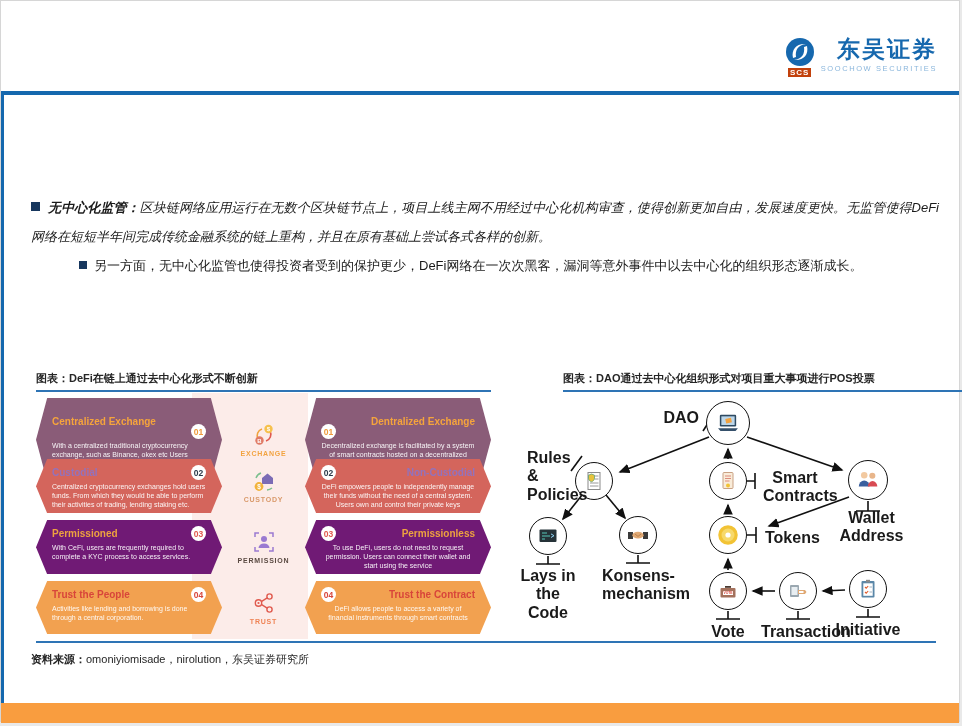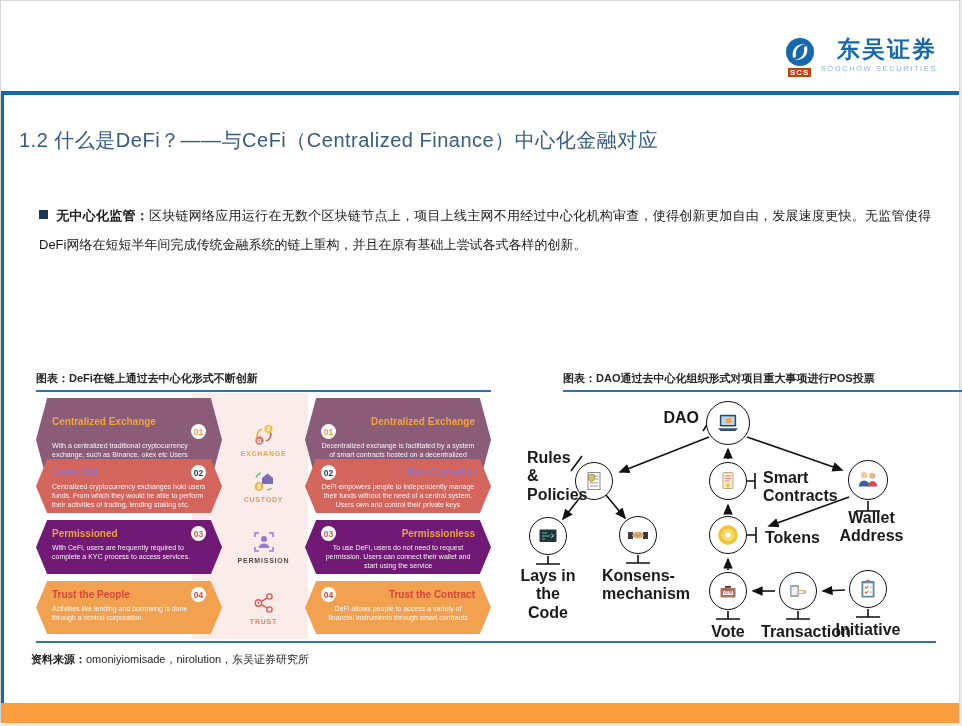--- a/index.html
+++ b/index.html
@@ -13,21 +13,21 @@
   .logo-abbr{font-size:8px;font-weight:bold;color:#fff;background:#c2410c;padding:0 2px;letter-spacing:1px;margin-top:1px;}
   .logo-text{display:flex;flex-direction:column;}
   .logo-cn{font-size:23px;font-weight:bold;color:#1668ae;letter-spacing:2px;line-height:1.1;text-align:right;}
   .logo-en{font-size:7.5px;color:#8ab6dc;letter-spacing:1.6px;margin-top:2px;}
   
   .page-title{position:absolute;left:18px;top:126px;font-size:20px;color:#355c84;letter-spacing:0.5px;}
   
   .content{position:absolute;left:30px;top:192px;width:908px;font-size:13px;color:#1a1a1a;line-height:29px;text-align:justify;}
   .blt{display:inline-block;width:9px;height:9px;background:#17375e;margin-right:8px;transform:translateY(-1px);}
   .blt.small{width:8px;height:8px;margin-right:7px;}
-  .para{margin:8px;}
+  .para{margin:0;font-style:italic;}
   .sub-para{margin:0 0 0 48px;}
   .lead{font-weight:bold;}
   
   .caption{position:absolute;font-size:11px;font-weight:bold;color:#262626;border-bottom:2px solid #2e74b5;padding-bottom:4px;}
   .caption.left{left:35px;top:370px;width:455px;}
   .caption.right{left:518px;top:370px;width:417px;margin-left:44px;}
   .bottom-rule{position:absolute;left:35px;top:640px;width:900px;height:2px;background:#2e74b5;}
   .source{position:absolute;left:30px;top:651px;font-size:11px;color:#262626;}
   .orange-bar{position:absolute;left:0;top:702px;width:100%;height:20px;background:#f99d3f;}
   
@@ -71,24 +71,24 @@
       <span class="logo-abbr">SCS</span>
     </div>
     <div class="logo-text">
       <span class="logo-cn">东吴证券</span>
       <span class="logo-en">SOOCHOW SECURITIES</span>
     </div>
   </div>
   <div class="top-rule"></div>
   <div class="left-rule"></div>
 
-  <div class="page-title">1.2 什么是DeFi？——与CeFi（Centralized Finance）中心化金融对应</div>
 
   <div class="content">
     <p class="para"><span class="blt"></span><span class="lead">无中心化监管：</span><span>区块链网络应用运行在无数个区块链节点上，项目上线主网不用经过中心化机构审查，使得创新更加自由，发展速度更快。无监管使得DeFi网络在短短半年间完成传统金融系统的链上重构，并且在原有基础上尝试各式各样的创新。</span></p>
+    <div class="sub-para"><span class="blt small"></span><span>另一方面，无中心化监管也使得投资者受到的保护更少，DeFi网络在一次次黑客，漏洞等意外事件中以去中心化的组织形态逐渐成长。</span></div>
   </div>
 
   <div class="caption left">图表：DeFi在链上通过去中心化形式不断创新</div>
   <div class="caption right">图表：DAO通过去中心化组织形式对项目重大事项进行POS投票</div>
 
   <div class="cmp">
     <div class="cmp-strip"></div>
     <div class="cmp-rows">
 
       <div class="cmp-row">
@@ -331,21 +331,21 @@
         <path d="M9 10 l1.2 1.2 l2 -2.2" stroke="#e05a2b" stroke-width="1.1" fill="none"></path>
         <path d="M9 15 l1.2 1.2 l2 -2.2" stroke="#e05a2b" stroke-width="1.1" fill="none"></path>
         <line x1="13.5" y1="10" x2="16" y2="10" stroke="#9ab" stroke-width="0.9"></line>
         <line x1="13.5" y1="15" x2="16" y2="15" stroke="#9ab" stroke-width="0.9"></line>
       </svg>
     </div>
 
     <div class="nlabel" style="left:138px;top:16px;width:42px;text-align:right;">DAO</div>
     <div class="nlabel" style="left:8px;top:56px;width:54px;">Rules &amp;
 Policies</div>
-    <div class="nlabel" style="left:244px;top:76px;width:64px;">Smart
+    <div class="nlabel" style="left:244px;top:76px;width:64px;text-align:center;">Smart
 Contracts</div>
     <div class="nlabel" style="left:305px;top:116px;width:95px;text-align:center;">Wallet Address</div>
     <div class="nlabel" style="left:-2px;top:174px;width:62px;text-align:center;">Lays in the
 Code</div>
     <div class="nlabel" style="left:83px;top:174px;width:72px;text-align:center;">Konsens-
 mechanism</div>
     <div class="nlabel" style="left:246px;top:136px;width:50px;">Tokens</div>
     <div class="nlabel" style="left:184px;top:230px;width:50px;text-align:center;">Vote</div>
     <div class="nlabel" style="left:242px;top:230px;width:74px;text-align:center;">Transaction</div>
     <div class="nlabel" style="left:312px;top:228px;width:74px;text-align:center;">Initiative</div>

